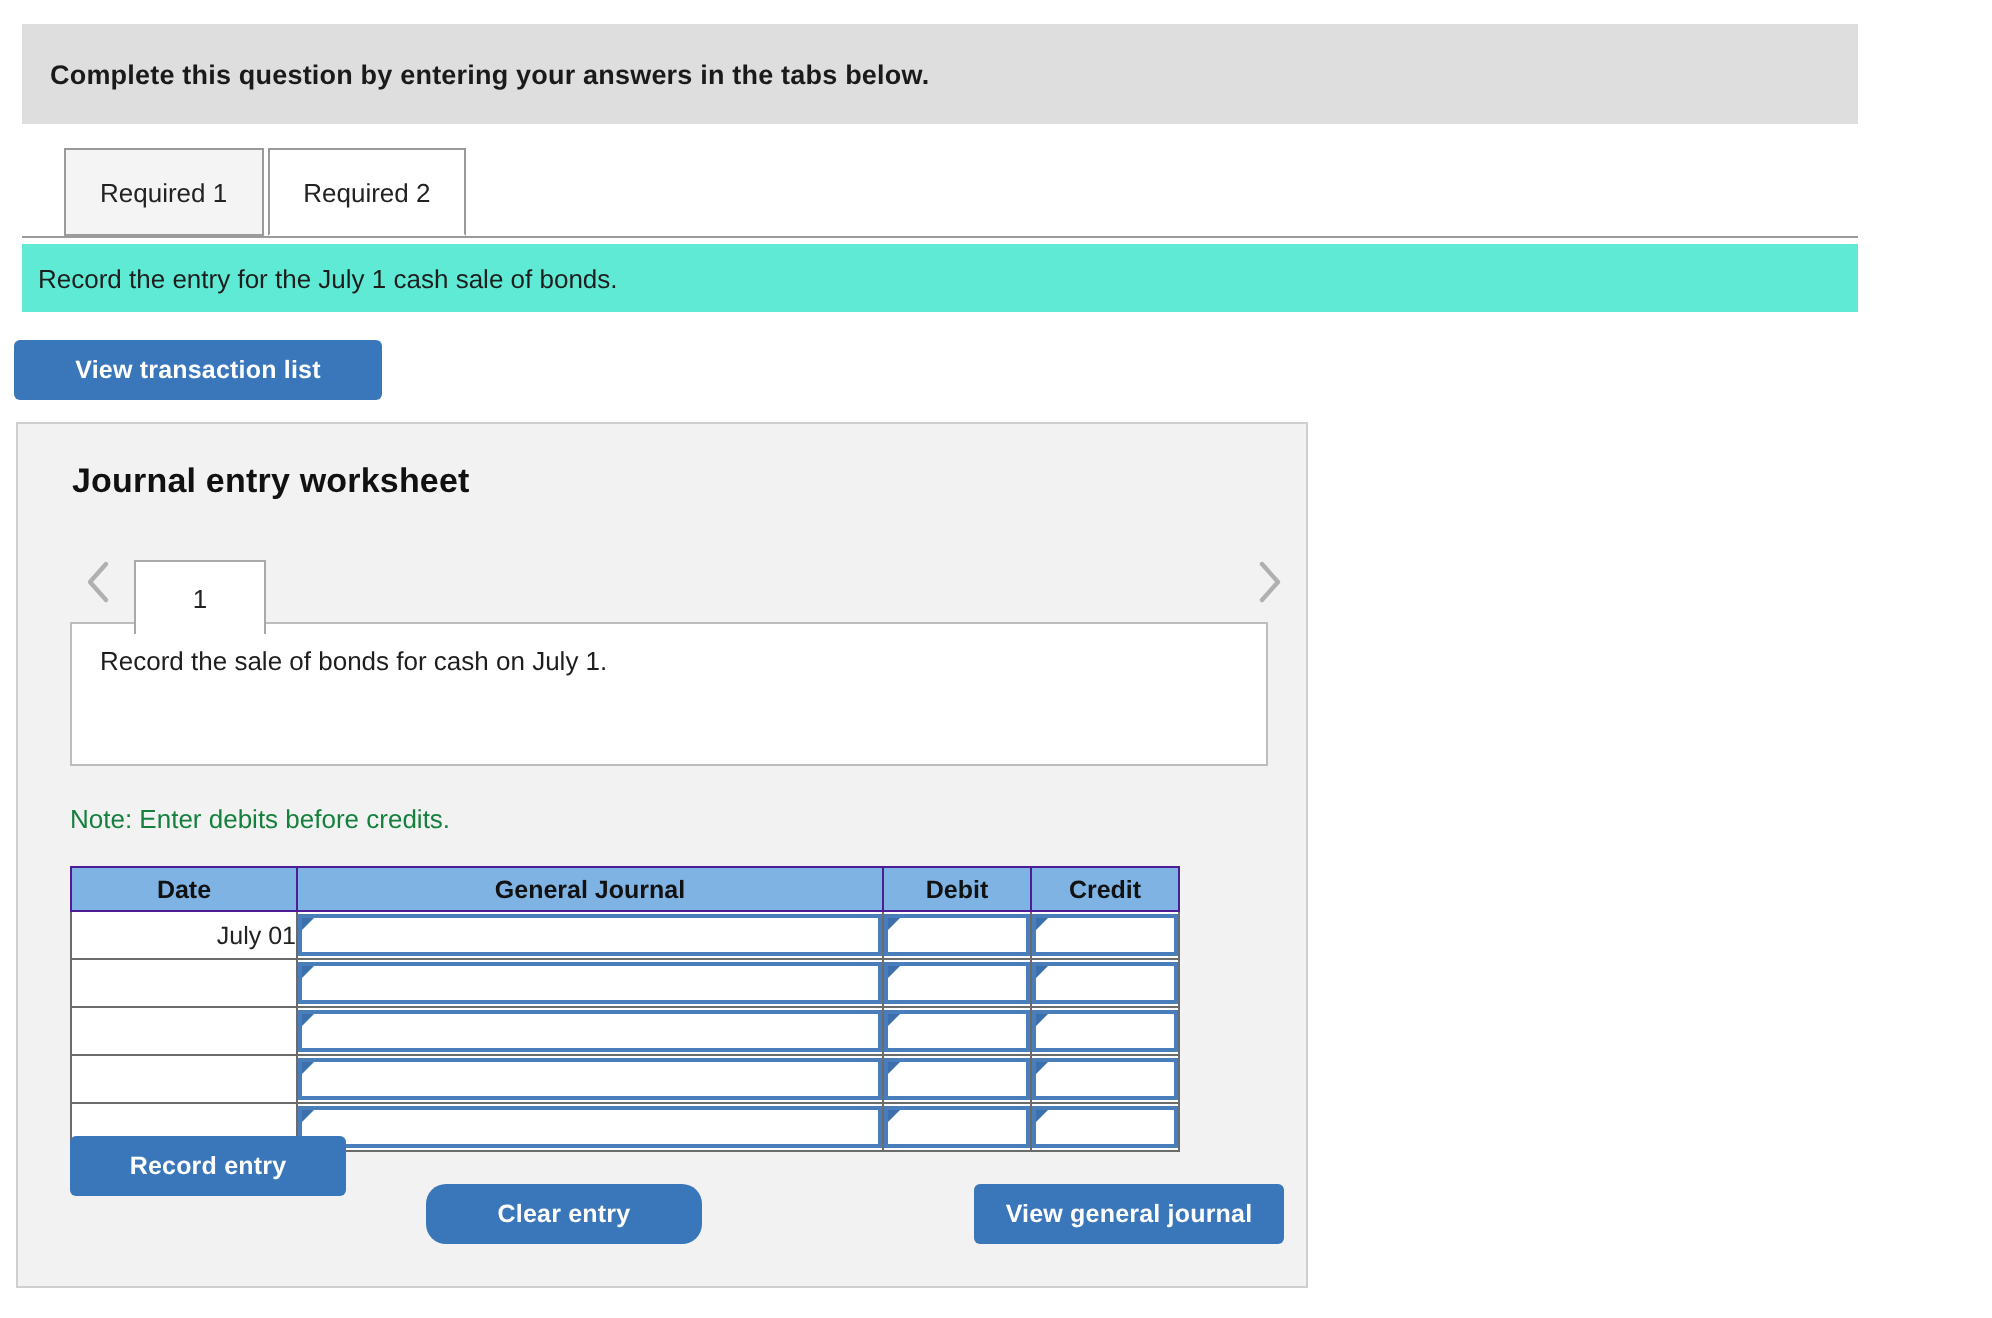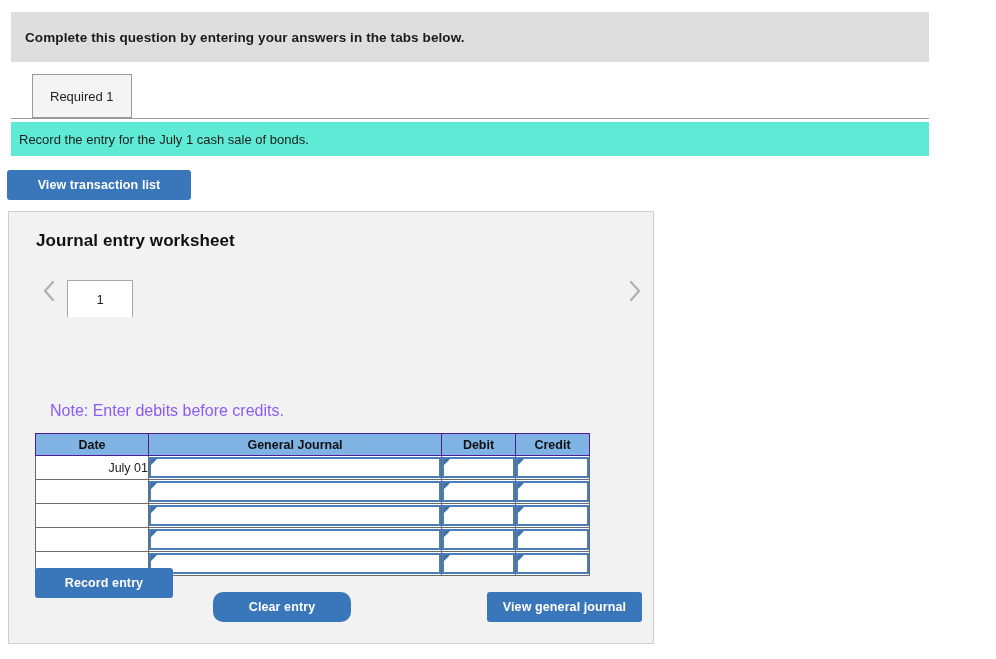--- a/index.html
+++ b/index.html
@@ -193,23 +193,22 @@
     padding: 11px 0 0 14px;
     font-size: 13px;
     color: #1d1d1d;
   }
 
   
   .note-text {
     position: absolute;
     left: 26px;
     top: 190px;
-    font-size: 16px;
-    color: #8b5cf6;
-    margin-left: 15px;
+    font-size: 13px;
+    color: #15803d;
   }
 
   
   .journal-table {
     position: absolute;
     left: 26px;
     top: 221px;
     border-collapse: collapse;
     table-layout: fixed;
     background: #ffffff;
@@ -296,20 +295,23 @@
 <body>
 
 <div class="question-banner">
   <div class="question-banner-text">Complete this question by entering your answers in the tabs below.</div>
 </div>
 
 <div class="tabstrip">
   <div class="tabstrip-inner">
     <div class="req-tab">
       <span>Required 1</span>
+    </div>
+    <div class="req-tab active">
+      <span>Required 2</span>
     </div>
   </div>
 </div>
 
 <div class="req-desc">
   <div class="req-desc-text">Record the entry for the July 1 cash sale of bonds.</div>
 </div>
 
 <button class="btn-blue btn-view-transaction">View transaction list</button>
 
@@ -326,20 +328,23 @@
     <div class="entry-tab">
       <span>1</span>
     </div>
     <div class="chevron chev-next">
       <svg width="15" height="24" viewBox="0 0 15 24" aria-hidden="true">
         <polyline points="4,3 12,12 4,21" fill="none" stroke="#b0b0b0" stroke-width="2.2" stroke-linecap="round" stroke-linejoin="round"></polyline>
       </svg>
     </div>
   </div>
 
+  <div class="entry-desc-box">
+    <div class="entry-desc-text">Record the sale of bonds for cash on July 1.</div>
+  </div>
 
   <div class="note-text">Note: Enter debits before credits.</div>
 
   <table class="journal-table">
     <colgroup>
       <col class="col-date">
         <col class="col-gj">
         <col class="col-debit">
         <col class="col-credit">
     </colgroup>

